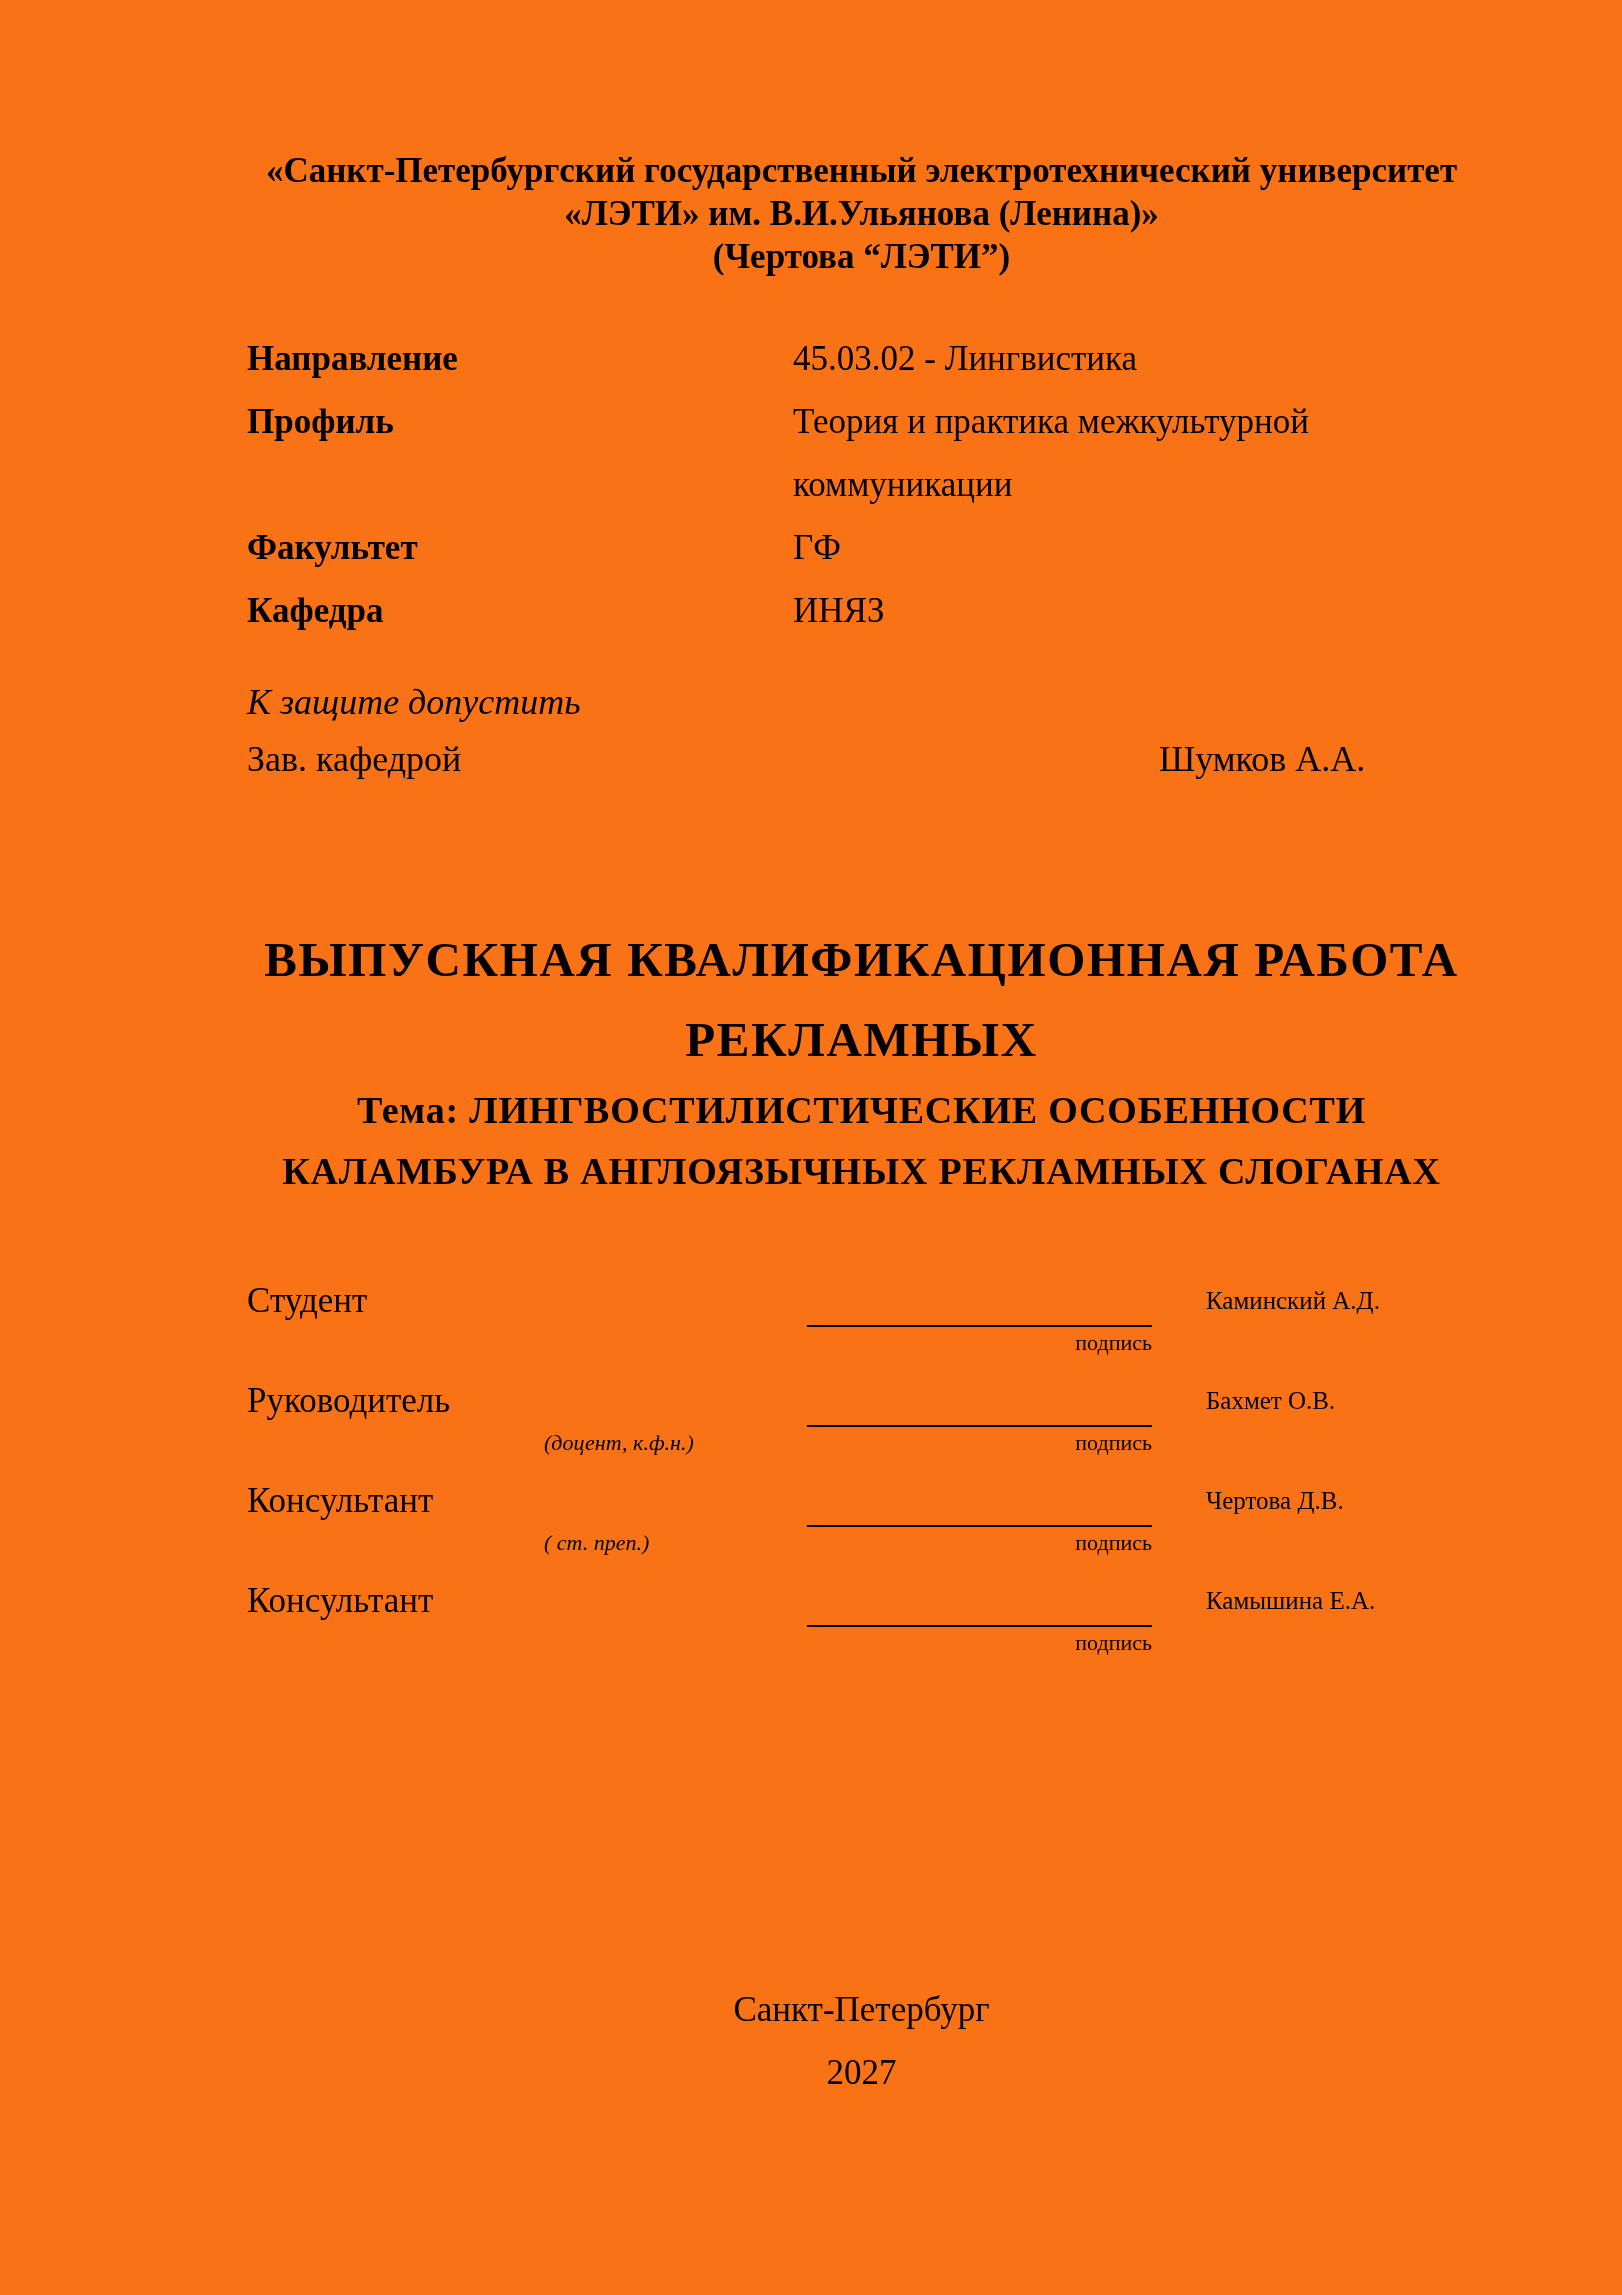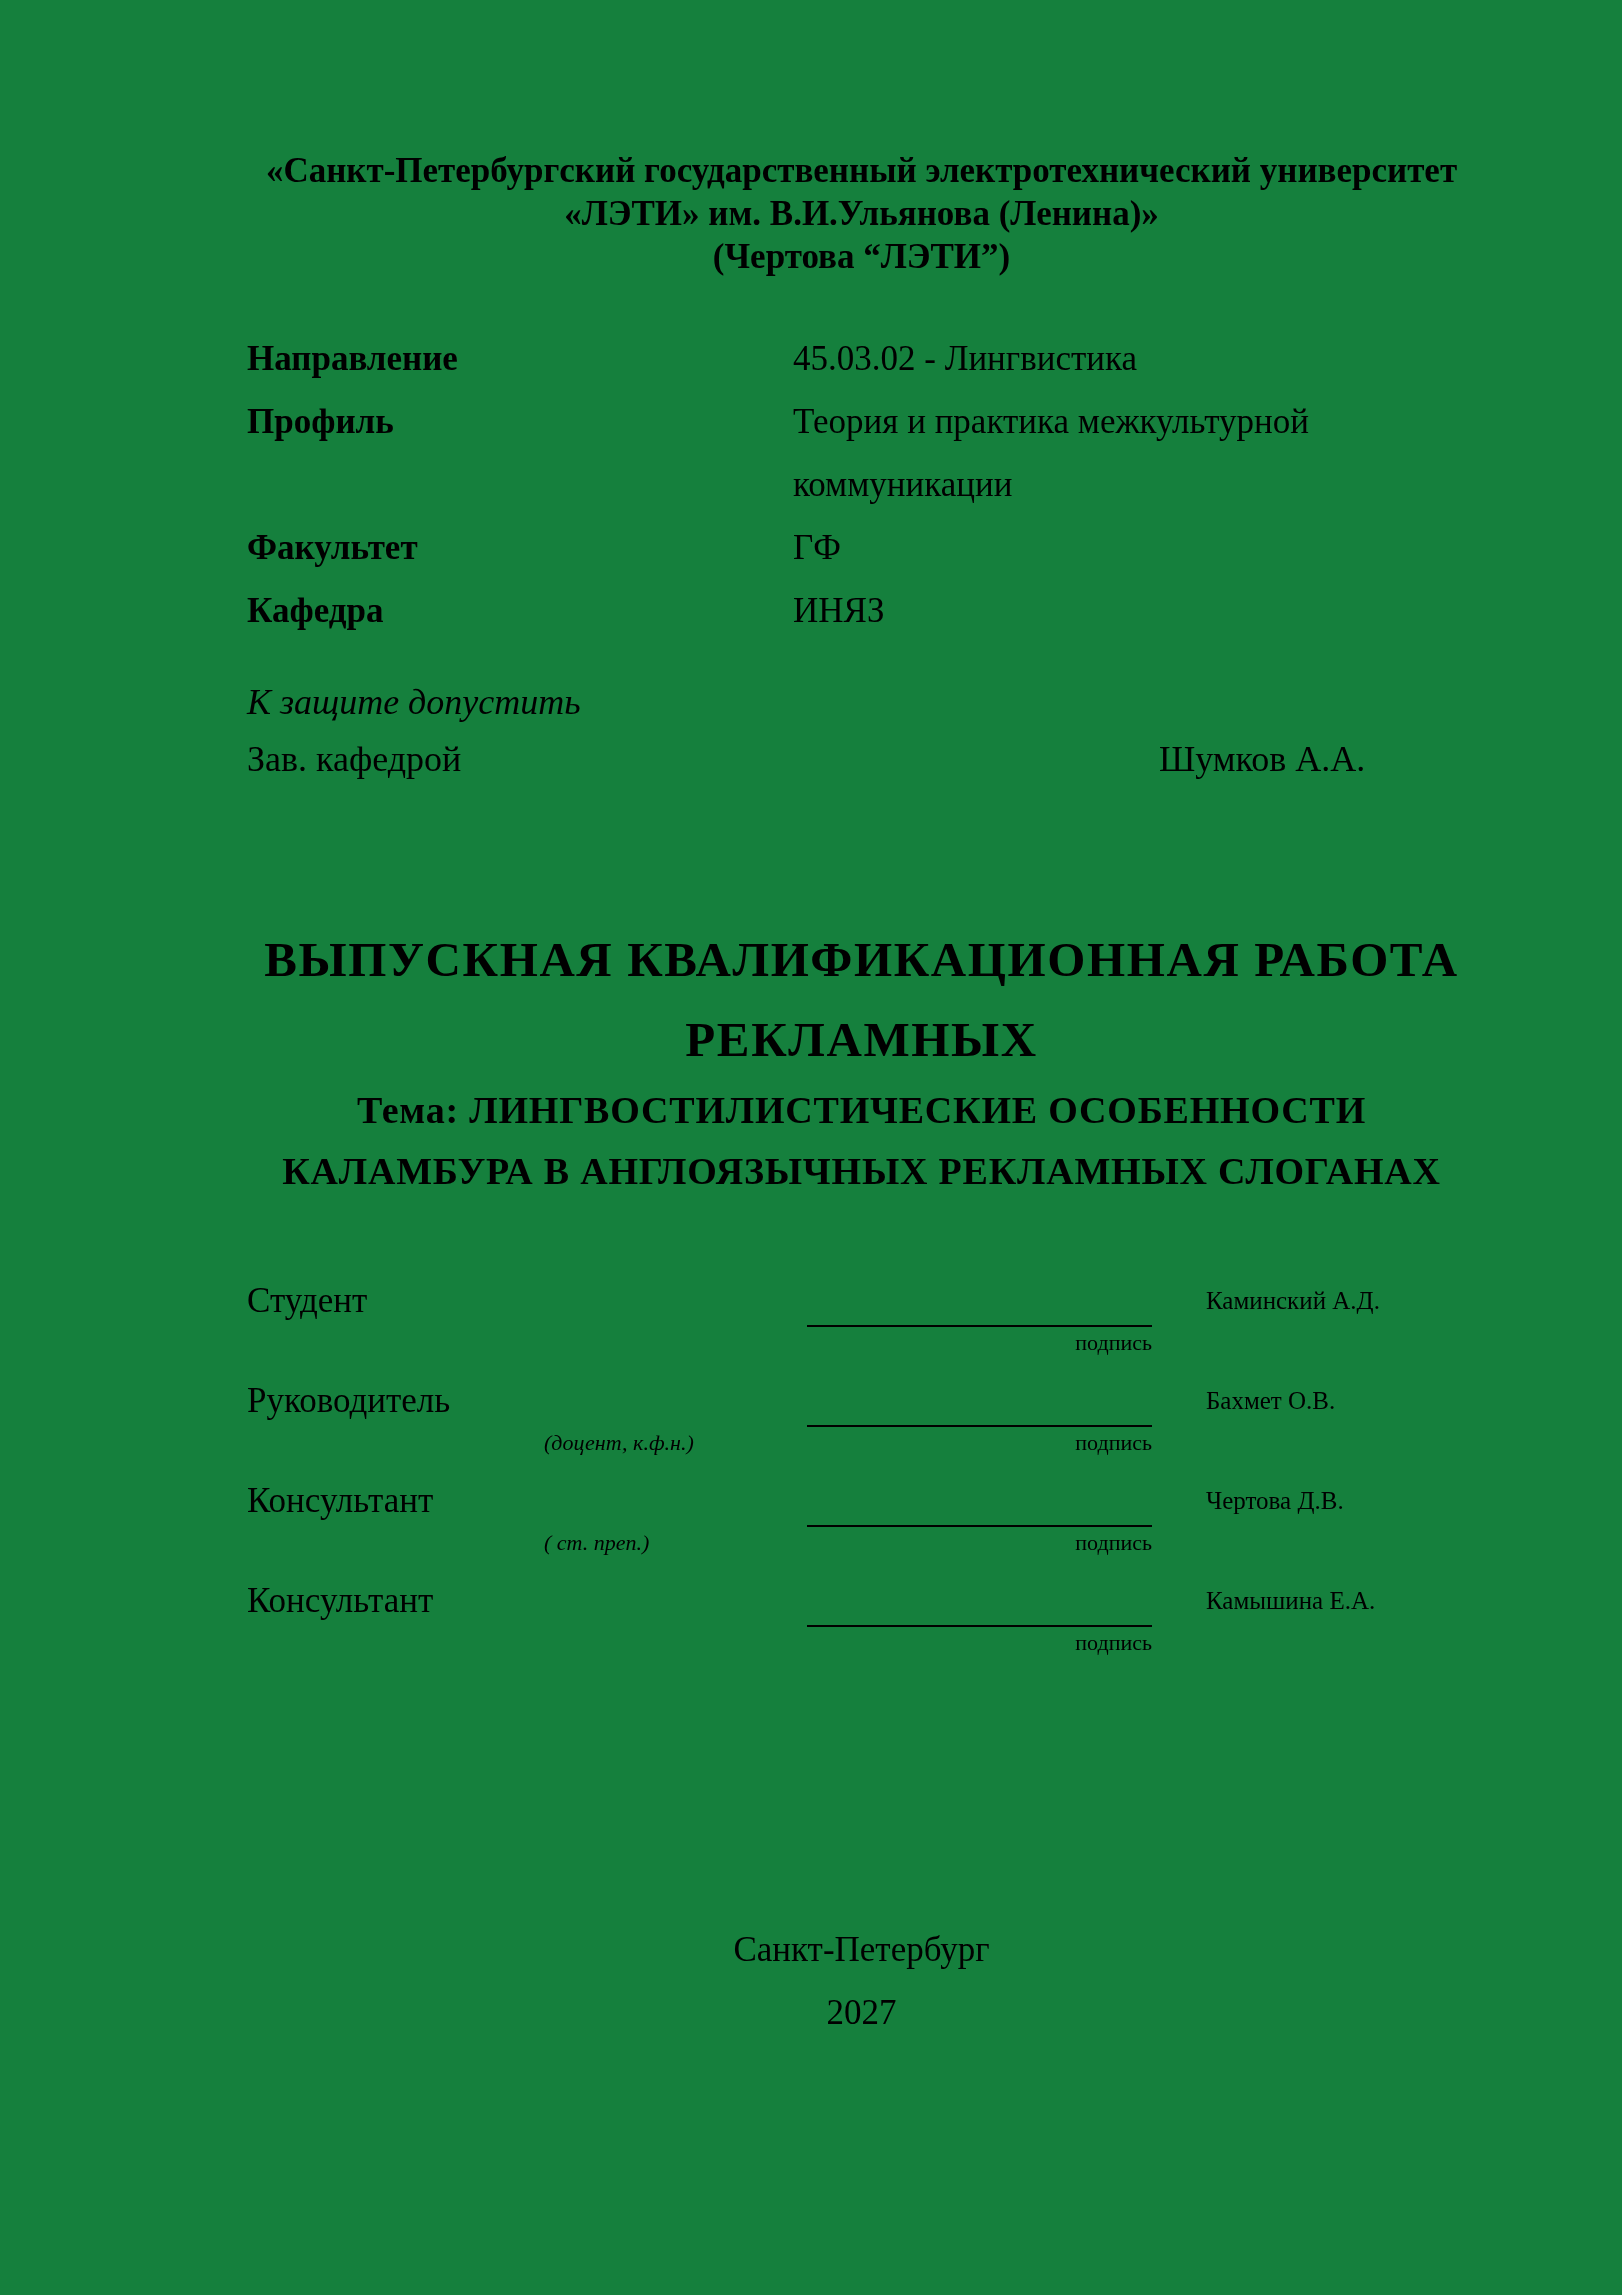--- a/index.html
+++ b/index.html
@@ -6,21 +6,21 @@
   body {
     width: 1623px; height: 2295px;
     background: #ffffff;
     color: #000000;
     font-family: "Liberation Serif", "DejaVu Serif", serif;
     font-size: 35px;
   }
   .page {
     position: relative;
     width: 1623px; height: 2295px;
-    background: #15803d;
+    background: #f97316;
     overflow: hidden;
   }
 
   
   .header {
     position: absolute;
     left: 247px; right: 147px; top: 149px;
     text-align: center;
     font-weight: bold;
     font-size: 35px;
@@ -95,21 +95,21 @@
     text-align: right;
     font-size: 22px;
     line-height: 28px;
     padding-top: 1.6px;
   }
   .sig-name { padding-left: 54px; font-size: 25px; line-height: 44px; white-space: nowrap; }
 
   
   .footer {
     position: absolute;
-    left: 247px; right: 147px; top: 1918px;
+    left: 247px; right: 147px; top: 1978px;
     text-align: center;
     font-size: 35px;
     line-height: 63px;
   }
 </style>
 </head>
 <body>
 
 <div class="page">
 

